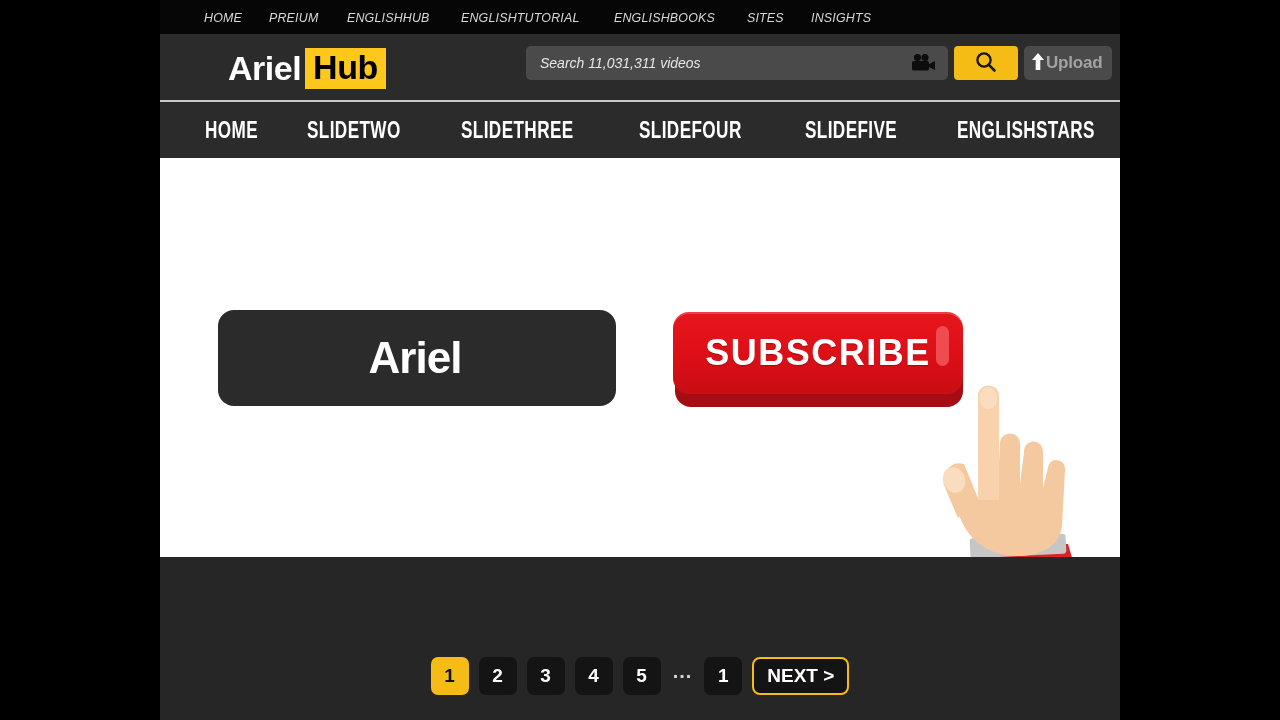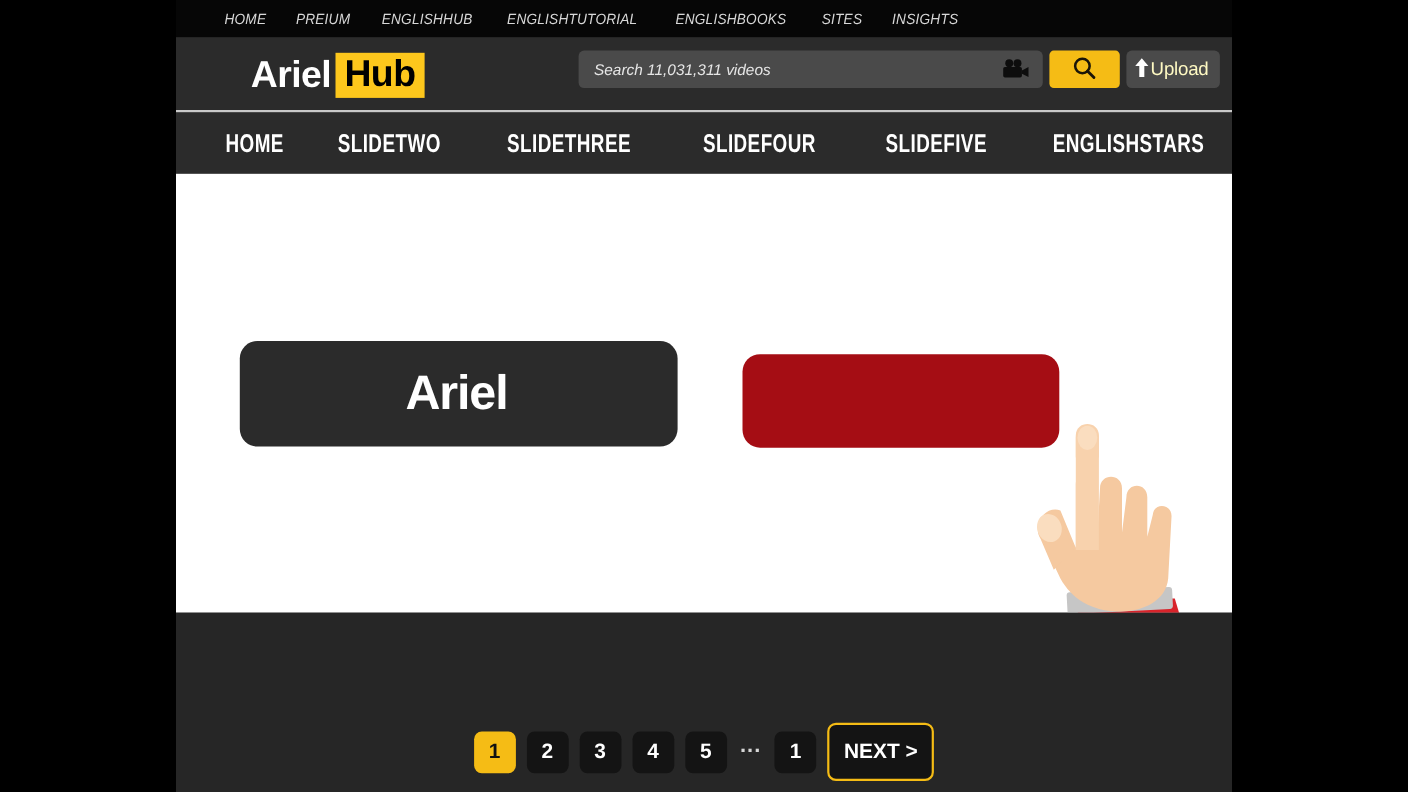--- a/index.html
+++ b/index.html
@@ -145,23 +145,23 @@
     background: #4a4a4a;
     border: none;
     border-radius: 5px;
     display: flex;
     align-items: center;
     padding: 0 10px 0 6px;
     cursor: pointer;
     white-space: nowrap;
   }
   #upload-label {
-    color: #fef9c3;
+    color: #a3a3a3;
     font-size: 17px;
-    font-weight: normal;
+    font-weight: bold;
     letter-spacing: -0.2px;
   }
 
   
   #mainnav {
     position: absolute;
     left: 0; top: 104px;
     width: 960px;
     height: 54px;
     background: #2b2b2b;
@@ -317,21 +317,21 @@
   }
   .page-ellipsis {
     color: #d5d5d5;
     font-size: 20px;
     font-weight: bold;
     letter-spacing: 1px;
     padding: 0 2px 10px 2px;
     user-select: none;
   }
   #next-btn {
-    height: 53px;
+    height: 38px;
     padding: 0 13px;
     background: #141414;
     border: 2px solid #f5bc15;
     border-radius: 8px;
     color: #ffffff;
     font-size: 19px;
     font-weight: bold;
     display: flex;
     align-items: center;
     justify-content: center;
@@ -410,20 +410,24 @@
     </div>
 
     <div id="slide">
 
       <div id="migano-badge">
         <span id="migano-first">Ariel</span>
       </div>
 
       <div id="subscribe-wrap">
         <div id="sub-shadow"></div>
+        <div id="sub-face">
+          <span id="sub-label">SUBSCRIBE</span>
+          <span id="sub-pill"></span>
+        </div>
       </div>
 
       <div id="hand">
         <svg width="200" height="230" viewBox="0 0 200 230">
 
           <path d="M78 176 L168 176 L184 230 L86 230 Z" fill="#d8232a"></path>
 
           <rect x="70" y="168" width="96" height="20" rx="3" fill="#c6c6c6" transform="rotate(-3 118 178)"></rect>
 
           <path d="M46 120

